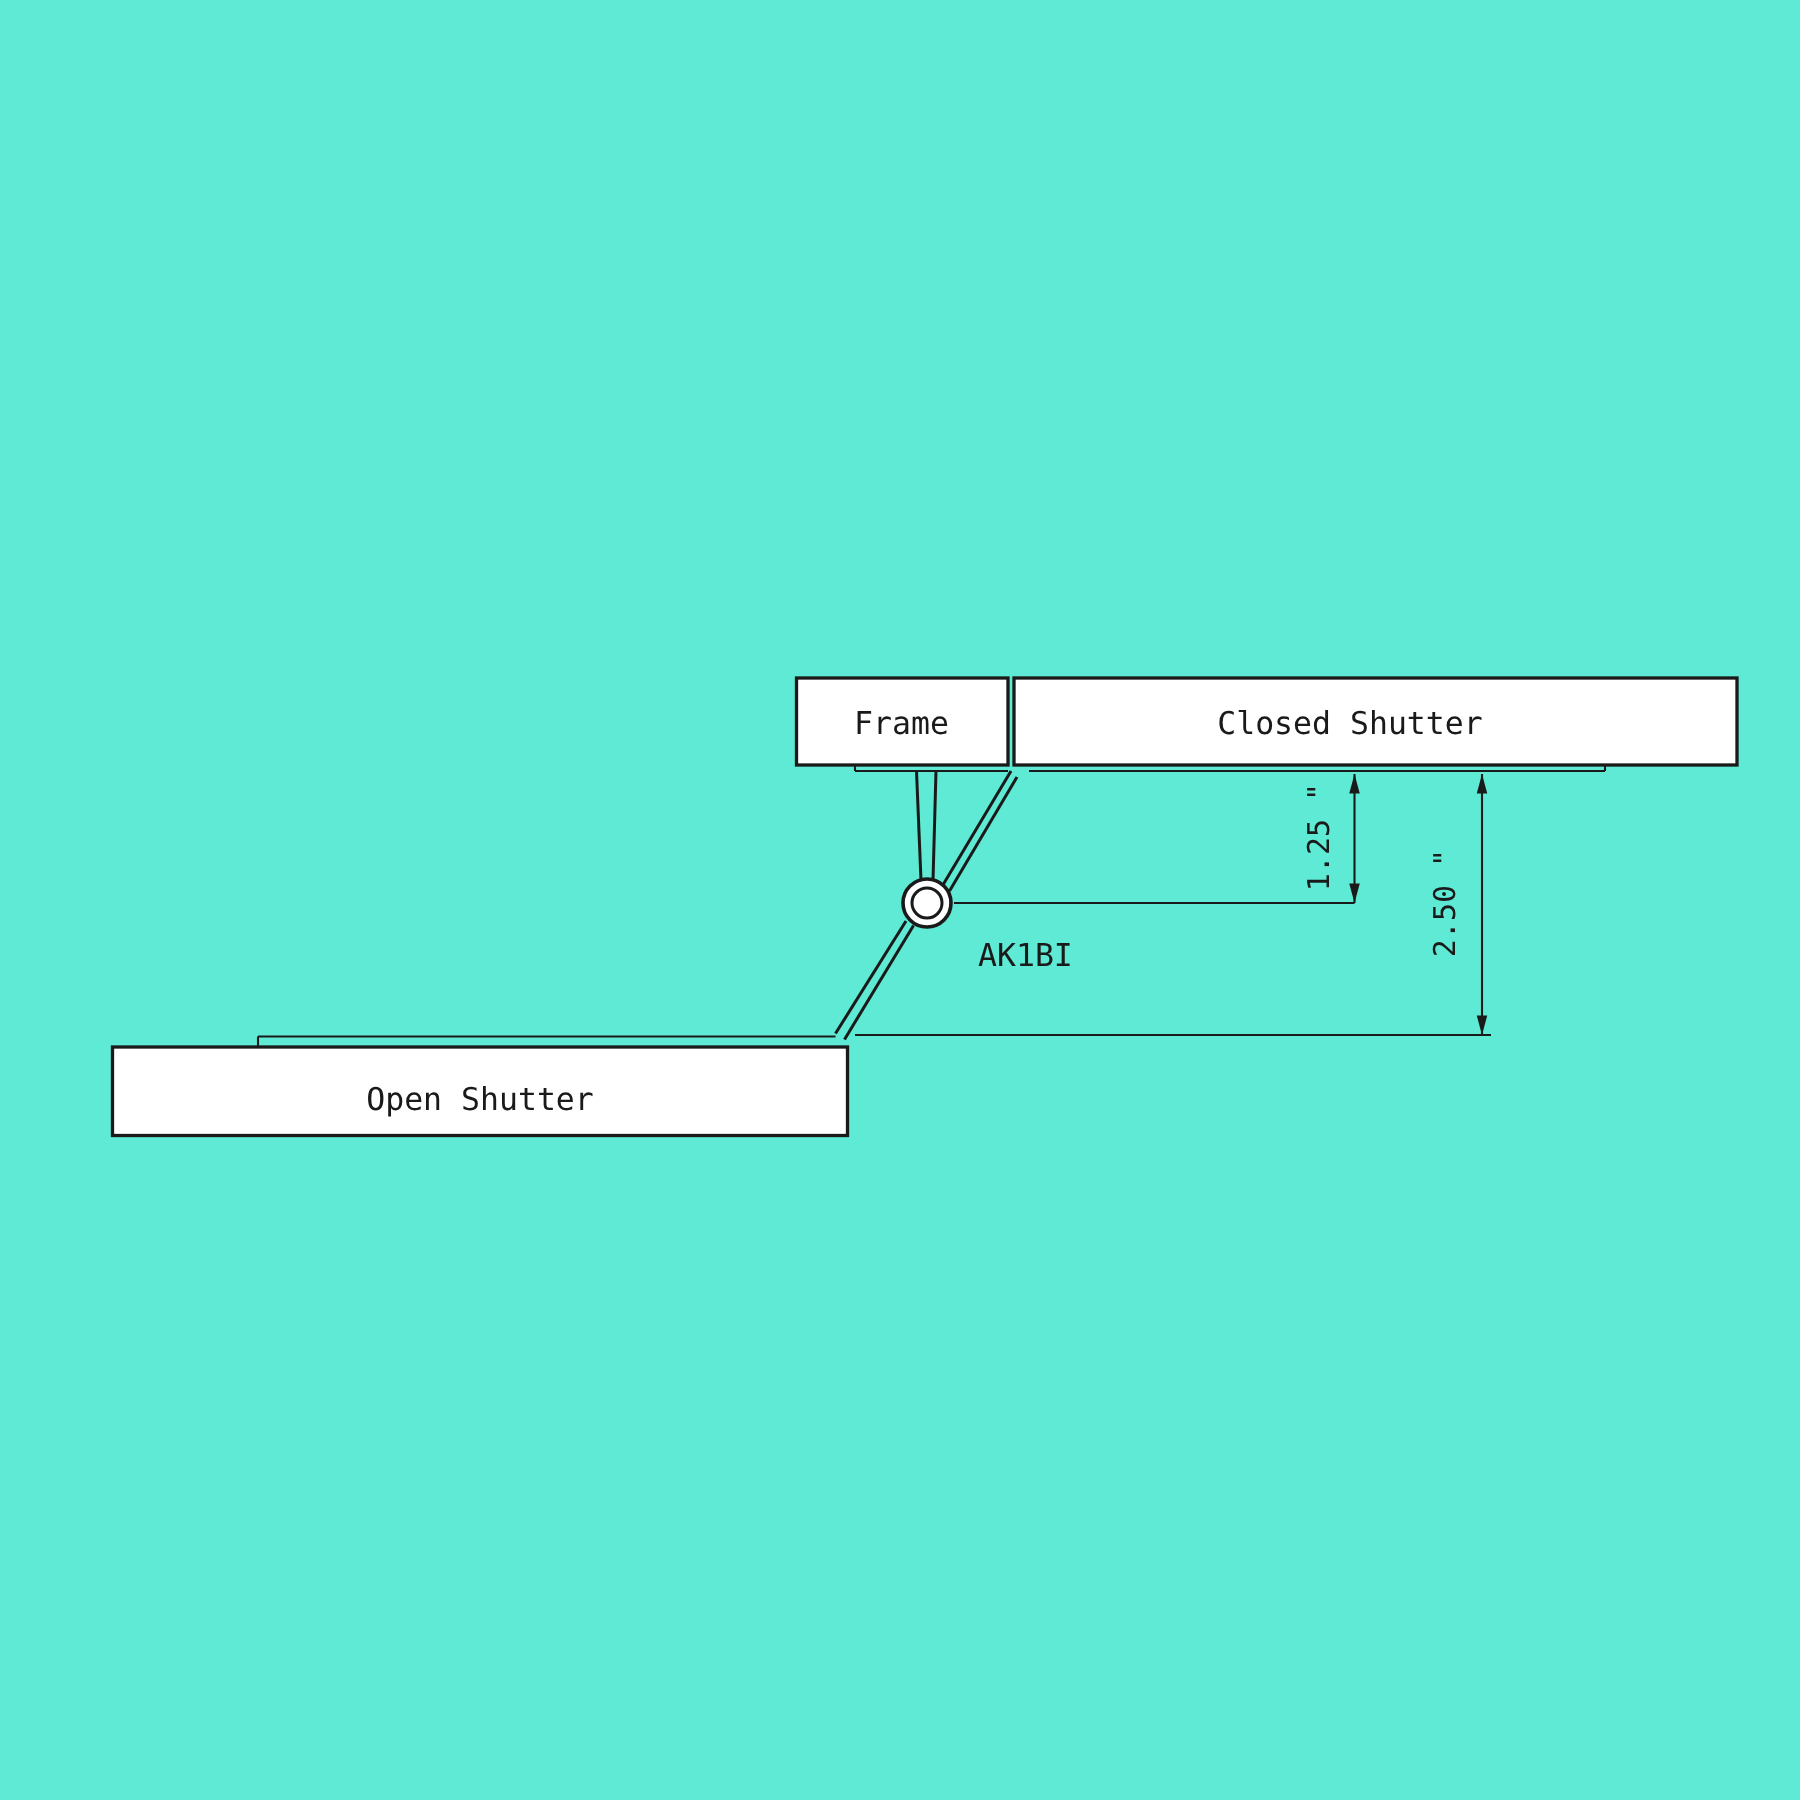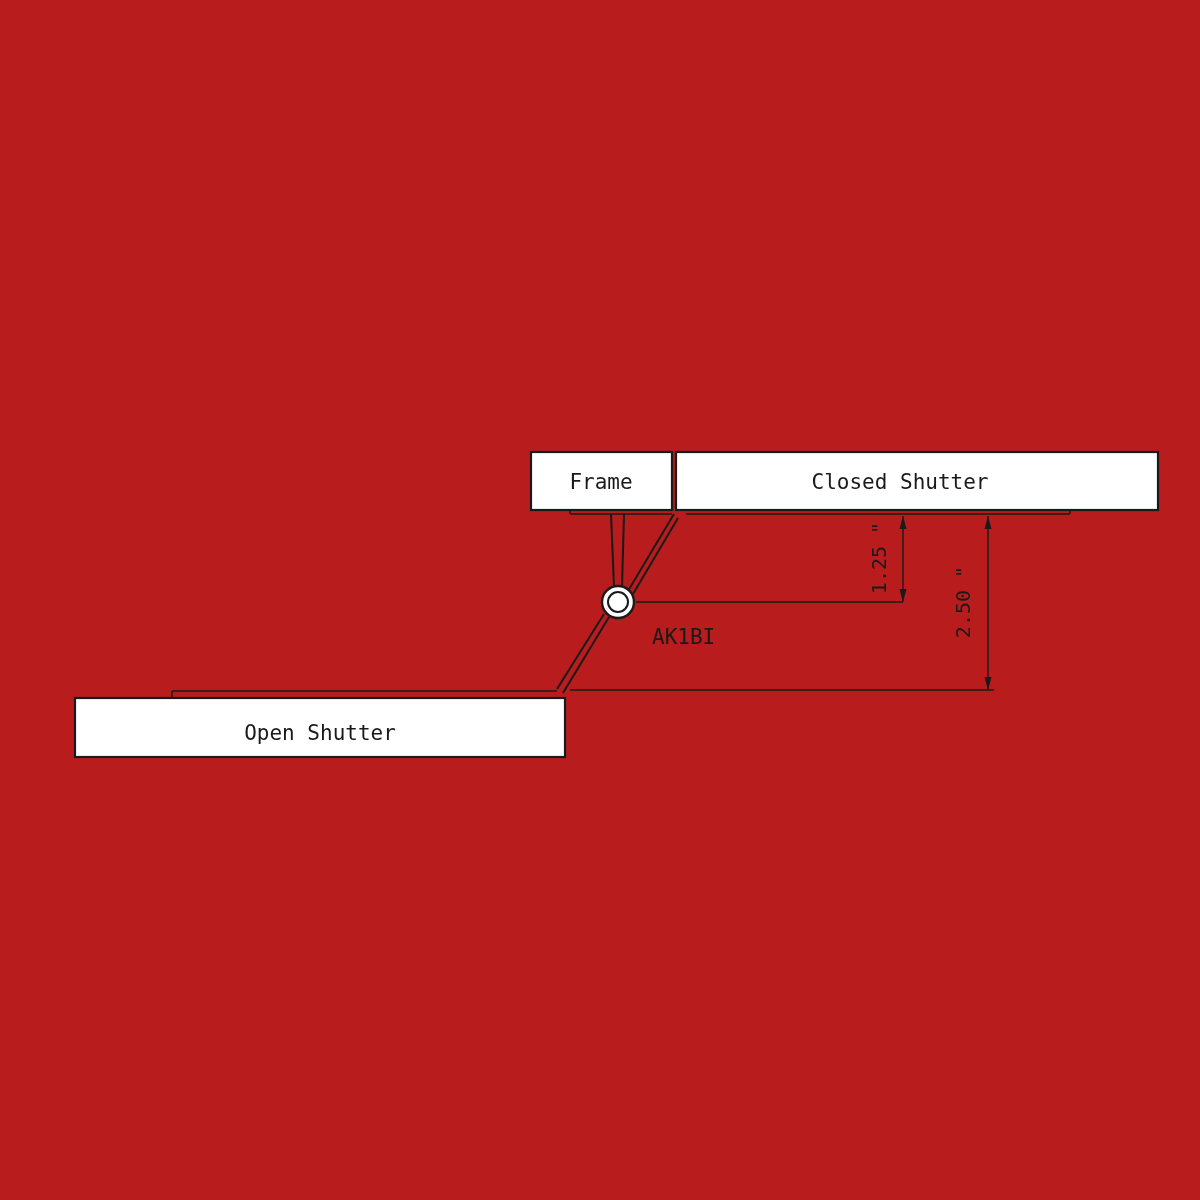--- a/index.html
+++ b/index.html
@@ -3,21 +3,21 @@
 <meta charset="utf-8">
 <style>
   html, body {
     margin: 0;
     padding: 0;
     background: #ffffff;
   }
   .page {
     width: 1200px;
     height: 1200px;
-    background: #b91c1c;
+    background: #5eead4;
     position: relative;
     overflow: hidden;
   }
   svg {
     display: block;
   }
   svg text {
     font-family: "DejaVu Sans Mono", "Liberation Mono", monospace;
     fill: #1a1a1a;
   }

